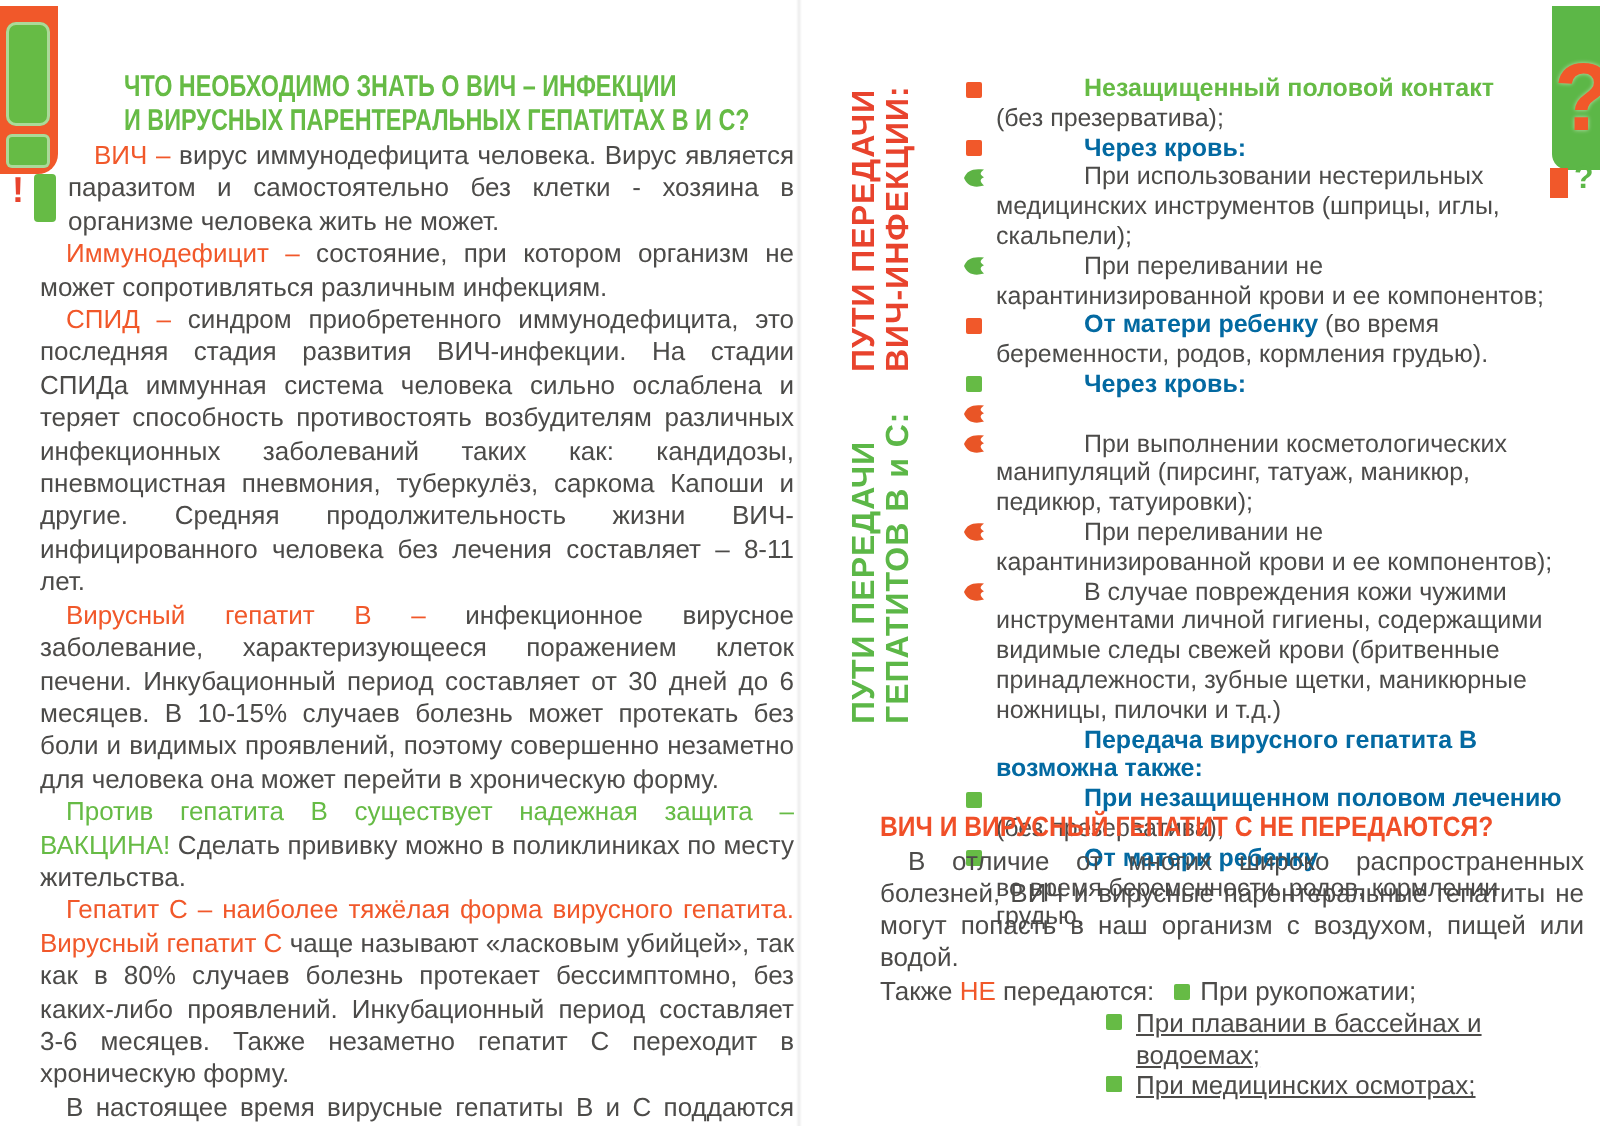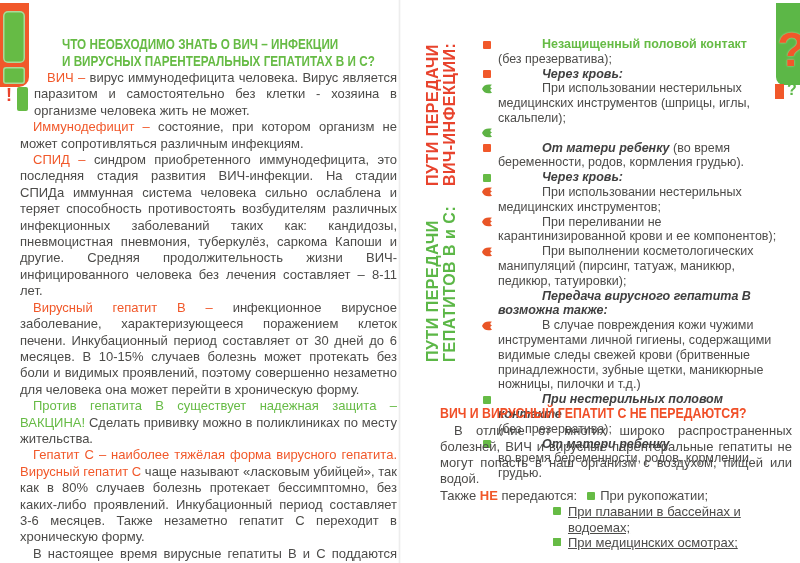--- a/index.html
+++ b/index.html
@@ -47,30 +47,30 @@
   .rbullets{position:absolute;left:483px;top:37px;width:302px;font-size:12.5px;line-height:14.8px;}
   .bitem{position:relative;padding-left:15px;margin:0;}
   .bullet-sq{position:absolute;left:0;top:3.5px;width:8px;height:8px;border-radius:1px;}
   .bullet-leaf{position:absolute;left:-2px;top:1.5px;width:12px;height:12px;}
   .bitem[data-bullet-color="orange"] .bullet-sq{background:#f1582a;}
   .bitem[data-bullet-color="green"] .bullet-sq{background:#66bb45;}
   .bitem[data-bullet-color="orange"] .bullet-leaf path{fill:#e95526;}
   .bitem[data-bullet-color="green"] .bullet-leaf path{fill:#5db344;}
   .bitem .lead{font-weight:bold;padding-left:44px;}
   .bitem[data-lead-color="green"] .lead{color:#66bb45;}
-  .bitem[data-lead-color="orange"] .lead{color:#404040;font-style:italic;}
+  .bitem[data-lead-color="orange"] .lead{color:#0369a1;}
   .bitem.break .rest{display:block;}
 
   
   .rbottom{position:absolute;left:440px;top:405px;width:352px;font-size:13px;line-height:16px;}
   .rheading{color:#f04f28;font-weight:bold;font-size:14px;white-space:nowrap;
             transform:scaleX(.88);transform-origin:left top;}
   .rintro{margin:2px 0 0;text-indent:14px;text-align:justify;}
   .not-line{margin-top:1px;}
-  .not-line .ne{color:#f1582a;font-weight:bold;}
+  .not-line .ne{color:#f1582a;font-weight:normal;}
   .inline-sq{display:inline-block;width:8px;height:8px;background:#66bb45;border-radius:1px;margin:0 5px 0 10px;}
   .not-list{margin-left:113px;}
   .nitem{position:relative;padding-left:15px;line-height:15.6px;text-decoration:underline;}
   .nitem .bullet-sq{background:#66bb45;top:3px;}
 </style>
 </head>
 <body>
 
 <div class="sheet">
 
@@ -133,45 +133,45 @@
         <div class="bitem break" data-bullet="square" data-bullet-color="orange" data-lead-color="green"><span class="bullet-sq"></span><span class="lead">Незащищенный половой контакт</span><span class="rest">(без презерватива);</span></div>
 
         <div class="bitem" data-bullet="square" data-bullet-color="orange" data-lead-color="orange"><span class="bullet-sq"></span><span class="lead">Через кровь:</span><span class="rest"></span></div>
 
         <div class="bitem" data-bullet="leaf" data-bullet-color="green"><svg class="bullet-leaf" viewBox="0 0 12 12">
             <path d="M1 6 C2.5 2.2 5.5 1 11 1.8 C8.8 3.4 8.8 4.4 11 5.6 C8.8 6.6 8.8 7.6 11 9.8 C5.8 11.2 2.6 9.8 1 6 Z"></path>
           </svg><span class="lead"></span><span class="rest">При использовании нестерильных медицинских инструментов (шприцы, иглы, скальпели);</span></div>
 
         <div class="bitem" data-bullet="leaf" data-bullet-color="green"><svg class="bullet-leaf" viewBox="0 0 12 12">
             <path d="M1 6 C2.5 2.2 5.5 1 11 1.8 C8.8 3.4 8.8 4.4 11 5.6 C8.8 6.6 8.8 7.6 11 9.8 C5.8 11.2 2.6 9.8 1 6 Z"></path>
-          </svg><span class="lead"></span></div>
+          </svg><span class="lead"></span><span class="rest">При переливании не карантинизированной крови и ее компонентов;</span></div>
 
         <div class="bitem" data-bullet="square" data-bullet-color="orange" data-lead-color="orange"><span class="bullet-sq"></span><span class="lead">От матери ребенку</span><span class="rest"> (во время беременности, родов, кормления грудью).</span></div>
 
         <div class="bitem" data-bullet="square" data-bullet-color="green" data-lead-color="orange"><span class="bullet-sq"></span><span class="lead">Через кровь:</span><span class="rest"></span></div>
 
         <div class="bitem" data-bullet="leaf" data-bullet-color="orange"><svg class="bullet-leaf" viewBox="0 0 12 12">
             <path d="M1 6 C2.5 2.2 5.5 1 11 1.8 C8.8 3.4 8.8 4.4 11 5.6 C8.8 6.6 8.8 7.6 11 9.8 C5.8 11.2 2.6 9.8 1 6 Z"></path>
-          </svg><span class="lead"></span><span class="rest">При использовании нестерильных медицинских инструментов;</span></div>
+          </svg><span class="lead"></span></div>
+
+        <div class="bitem" data-bullet="leaf" data-bullet-color="orange"><svg class="bullet-leaf" viewBox="0 0 12 12">
+            <path d="M1 6 C2.5 2.2 5.5 1 11 1.8 C8.8 3.4 8.8 4.4 11 5.6 C8.8 6.6 8.8 7.6 11 9.8 C5.8 11.2 2.6 9.8 1 6 Z"></path>
+          </svg><span class="lead"></span><span class="rest">При выполнении косметологических манипуляций (пирсинг, татуаж, маникюр, педикюр, татуировки);</span></div>
 
         <div class="bitem" data-bullet="leaf" data-bullet-color="orange"><svg class="bullet-leaf" viewBox="0 0 12 12">
             <path d="M1 6 C2.5 2.2 5.5 1 11 1.8 C8.8 3.4 8.8 4.4 11 5.6 C8.8 6.6 8.8 7.6 11 9.8 C5.8 11.2 2.6 9.8 1 6 Z"></path>
           </svg><span class="lead"></span><span class="rest">При переливании не карантинизированной крови и ее компонентов);</span></div>
 
         <div class="bitem" data-bullet="leaf" data-bullet-color="orange"><svg class="bullet-leaf" viewBox="0 0 12 12">
             <path d="M1 6 C2.5 2.2 5.5 1 11 1.8 C8.8 3.4 8.8 4.4 11 5.6 C8.8 6.6 8.8 7.6 11 9.8 C5.8 11.2 2.6 9.8 1 6 Z"></path>
-          </svg><span class="lead"></span><span class="rest">При выполнении косметологических манипуляций (пирсинг, татуаж, маникюр, педикюр, татуировки);</span></div>
+          </svg><span class="lead"></span><span class="rest">В случае повреждения кожи чужими инструментами личной гигиены, содержащими видимые следы свежей крови (бритвенные принадлежности, зубные щетки, маникюрные ножницы, пилочки и т.д.)</span></div>
 
         <div class="bitem" data-bullet="none" data-lead-color="orange"><span class="lead">Передача вирусного гепатита В возможна также:</span><span class="rest"></span></div>
 
-        <div class="bitem" data-bullet="leaf" data-bullet-color="orange"><svg class="bullet-leaf" viewBox="0 0 12 12">
-            <path d="M1 6 C2.5 2.2 5.5 1 11 1.8 C8.8 3.4 8.8 4.4 11 5.6 C8.8 6.6 8.8 7.6 11 9.8 C5.8 11.2 2.6 9.8 1 6 Z"></path>
-          </svg><span class="lead"></span><span class="rest">В случае повреждения кожи чужими инструментами личной гигиены, содержащими видимые следы свежей крови (бритвенные принадлежности, зубные щетки, маникюрные ножницы, пилочки и т.д.)</span></div>
-
-        <div class="bitem break" data-bullet="square" data-bullet-color="green" data-lead-color="orange"><span class="bullet-sq"></span><span class="lead">При нестерильных половом контакте</span><span class="rest">(без презерватива);</span></div>
+        <div class="bitem break" data-bullet="square" data-bullet-color="green" data-lead-color="orange"><span class="bullet-sq"></span><span class="lead">При незащищенном половом лечению</span><span class="rest">(без презерватива);</span></div>
 
         <div class="bitem break" data-bullet="square" data-bullet-color="green" data-lead-color="orange"><span class="bullet-sq"></span><span class="lead">От матери ребенку</span><span class="rest">во время беременности, родов, кормлении грудью.</span></div>
       </div>
 
     <div class="rbottom">
       <div class="rheading">ВИЧ И ВИРУСНЫЙ ГЕПАТИТ С НЕ ПЕРЕДАЮТСЯ?</div>
       <p class="rintro">В отличие от многих широко распространенных болезней, ВИЧ и вирусные парентеральные гепатиты не могут попасть в наш организм с воздухом, пищей или водой.</p>
       <div class="not-line"><span>Также </span><span class="ne">НЕ</span><span> передаются:</span><span class="inline-sq"></span><span>При рукопожатии;</span></div>
       <div class="not-list">
 

